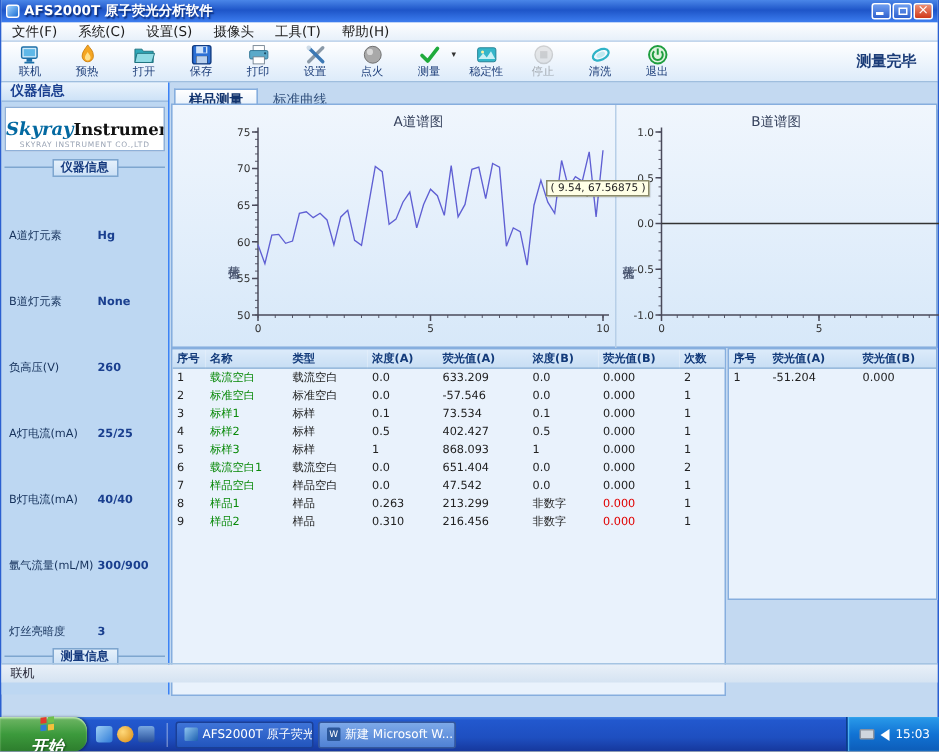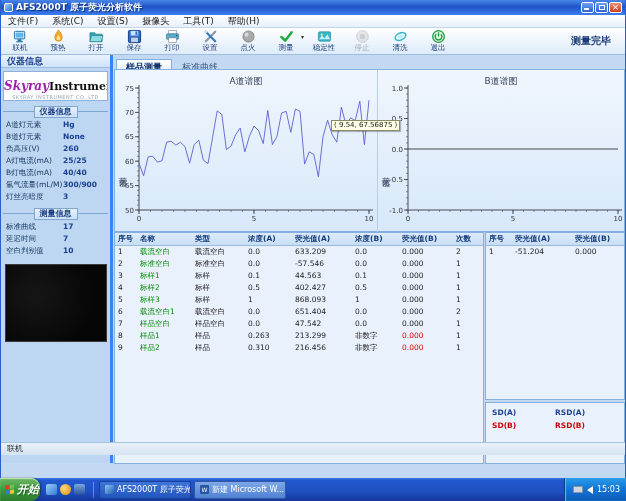--- a/index.html
+++ b/index.html
@@ -39,51 +39,51 @@
   .tb-label { font-size:7.5px; color:#1b3c78; line-height:8px; white-space:nowrap; }
   .tb-btn.disabled { opacity:.4; filter:grayscale(1); cursor:default; }
   .tb-drop { position:absolute; right:1px; top:5px; font-size:6px; color:#333; }
   .tb-status { margin-left:auto; align-self:center; padding-right:14px;
     font-size:10px; font-weight:bold; color:#1b3c78; }
 
   
   .main { position:absolute; left:0; top:55px; right:0; bottom:13px; }
 
   .sidebar { position:absolute; left:0; top:0; bottom:2px; width:112px;
-    background:#bdd7f2; border-right:3px solid #3b82f6; }
+    background:#bdd7f2; border-right:1px solid #3b82f6; }
   .side-header { height:13px; background:linear-gradient(180deg,#eaf3fc,#cde2f7);
     border-bottom:1px solid #9cbce0; font-size:9px; font-weight:bold; color:#1a3f8f;
     line-height:13px; padding-left:6px; }
   .logo-box { margin:3px 2px 0 2px; background:#fff; border:1px solid #8fb0d8;
     height:30px; text-align:center; padding-top:3px; overflow:hidden; }
   .logo-red { font-family:"DejaVu Serif", serif; font-style:italic; font-weight:bold;
-    font-size:12px; color:#a21caf; }
+    font-size:12px; color:#0369a1; }
   .logo-dark { font-family:"DejaVu Serif", serif; font-weight:bold; font-size:11px; color:#111; }
   .logo-sub { font-size:5px; color:#9aa4b5; letter-spacing:.5px; white-space:nowrap; }
   .group { margin:10px 2px 0 2px; border-top:1px solid #7ea6cf; position:relative; padding-top:7px; }
   .group-title { position:absolute; top:-6px; left:50%; transform:translateX(-50%);
     background:linear-gradient(180deg,#e6f1fb,#cbe0f6); border:1px solid #7ea6cf;
     font-size:8px; font-weight:bold; color:#14397e; padding:0 5px; line-height:10px; white-space:nowrap; }
-  .info-row { display:flex; font-size:7.5px; line-height:12px; padding:0 3px; }
+  .info-row { display:flex; font-size:7.5px; line-height:12px; padding:0 3px;margin-top:32px; }
   .info-label { color:#16325c; flex:1; white-space:nowrap; }
   .info-value { color:#1a3f8f; font-weight:bold; width:42px; white-space:nowrap; }
   .camera-box { margin:7px 4px 0 4px; width:102px; height:78px; background:#080808;
     border:1px solid #3a3a3a;
     background-image:radial-gradient(circle at 30% 40%, #161616 0%, #060606 70%); }
 
   .content { position:absolute; left:113px; top:0; right:0; bottom:0; }
   .tabbar { height:18px; display:flex; align-items:flex-end; background:#c3d9f1; padding-left:2px; }
   .tab { font-size:9px; padding:1px 9px 0 9px; color:#33527e; cursor:pointer;
     border:1px solid transparent; border-bottom:none; line-height:12px; white-space:nowrap; }
   .tab.active { background:linear-gradient(180deg,#ffffff,#e2eefb); border-color:#86aede;
     color:#12346e; font-weight:bold; }
 
   .charts-panel { position:absolute; left:0; top:14px; right:0; height:163px;
     background:linear-gradient(180deg,#f0f6fd,#d7e8f9); border:1px solid #86aede; }
-  .chart { position:absolute; top:0; height:204px; }
+  .chart { position:absolute; top:0; height:204px;margin-left:33px; }
   #chart-a { left:0; width:262px; }
   #chart-b { left:262px; right:0; border-left:1px solid #b7cfe8; }
   .chart-title { position:absolute; top:5px; left:0; right:0; text-align:center;
     font-size:9px; color:#35415c; }
   .chart svg { position:absolute; left:0; top:0; }
   .chart svg text { font-family:"DejaVu Sans", sans-serif; }
   .ylabel { position:absolute; left:1px; top:50%; transform:translateY(-60%);
     writing-mode:vertical-rl; font-size:8px; color:#44506b; letter-spacing:1px; }
   .xlabel { position:absolute; bottom:1px; left:0; right:0; text-align:center;
     font-size:8px; color:#44506b;padding-left:24px; }
@@ -112,25 +112,25 @@
   .stat-red { color:#d00000; font-weight:bold; }
 
   .statusbar { position:absolute; left:0; right:0; bottom:23px; height:13px;
     background:linear-gradient(180deg,#e9f0f8,#d5e3f2); border-top:1px solid #a5c4e2;
     font-size:8px; color:#223; line-height:12px; padding-left:6px; }
 
   
   .taskbar { position:absolute; left:0; right:0; bottom:0; height:23px;
     background:linear-gradient(180deg,#3a77e0 0%,#2258ce 10%,#1e4fc0 60%,#16379c 100%);
     display:flex; align-items:center; }
-  .start-btn { width:40px; height:23px; border-radius:0 9px 9px 0;
+  .start-btn { width:58px; height:23px; border-radius:0 9px 9px 0;
     background:linear-gradient(180deg,#70b766 0%,#3c9a3c 50%,#2d7d2d 100%);
     color:#fff; font-size:11px; font-style:italic; font-weight:bold;
     display:flex; align-items:center; padding-left:5px; gap:3px; cursor:pointer;
-    box-shadow:inset 0 1px 1px #bfe6b3, 1px 0 2px rgba(0,0,0,.4); text-shadow:1px 1px 1px #1c5a1c; }
+    box-shadow:inset 0 1px 1px #bfe6b3, 1px 0 2px rgba(0,0,0,.4); text-shadow:1px 1px 1px #1c5a1c;flex-direction:column; }
   .flag { display:grid; grid-template-columns:4px 4px; grid-auto-rows:4px; gap:1px; transform:skewY(-6deg); }
   .flag i { display:block; }
   .quicklaunch { display:flex; gap:3px; padding:0 6px; align-items:center; }
   .ql-icon { width:11px; height:11px; border-radius:2px; cursor:pointer; }
   .tb-sep { width:1px; height:16px; background:rgba(255,255,255,.35); margin:0 2px; }
   .task-btn { height:18px; margin-left:3px; padding:0 5px; display:flex; align-items:center; gap:3px;
     background:linear-gradient(180deg,#3f74d8,#2255bd); border:1px solid #1a3f96; border-radius:2px;
     color:#fff; font-size:8px; cursor:pointer; max-width:92px; white-space:nowrap; overflow:hidden; }
   .task-btn.active { background:linear-gradient(180deg,#7da9e8,#4f81d4); border-color:#35589c; }
   .task-icn { width:9px; height:9px; border-radius:1px; flex:0 0 auto;
@@ -530,21 +530,21 @@
                     <td>-57.546</td>
                     <td>0.0</td>
                     <td>0.000</td>
                     <td>1</td>
                   </tr>
                   <tr>
                     <td>3</td>
                     <td class="green">标样1</td>
                     <td>标样</td>
                     <td>0.1</td>
-                    <td>44.563</td>
+                    <td>73.534</td>
                     <td>0.1</td>
                     <td>0.000</td>
                     <td>1</td>
                   </tr>
                   <tr>
                     <td>4</td>
                     <td class="green">标样2</td>
                     <td>标样</td>
                     <td>0.5</td>
                     <td>402.427</td>
@@ -622,26 +622,20 @@
                   </thead>
                   <tbody>
                     <tr>
                       <td>1</td>
                       <td>-51.204</td>
                       <td>0.000</td>
                     </tr>
                   </tbody>
               </table>
             </div>
-            <div class="stats-panel">
-              <span class="stat-blue">SD(A)</span>
-              <span class="stat-blue">RSD(A)</span>
-              <span class="stat-red">SD(B)</span>
-              <span class="stat-red">RSD(B)</span>
-            </div>
           </div>
         </div>
       </div>
     </div>
 
     <div class="statusbar">
       <span>联机</span>
     </div>
   </div>
 

